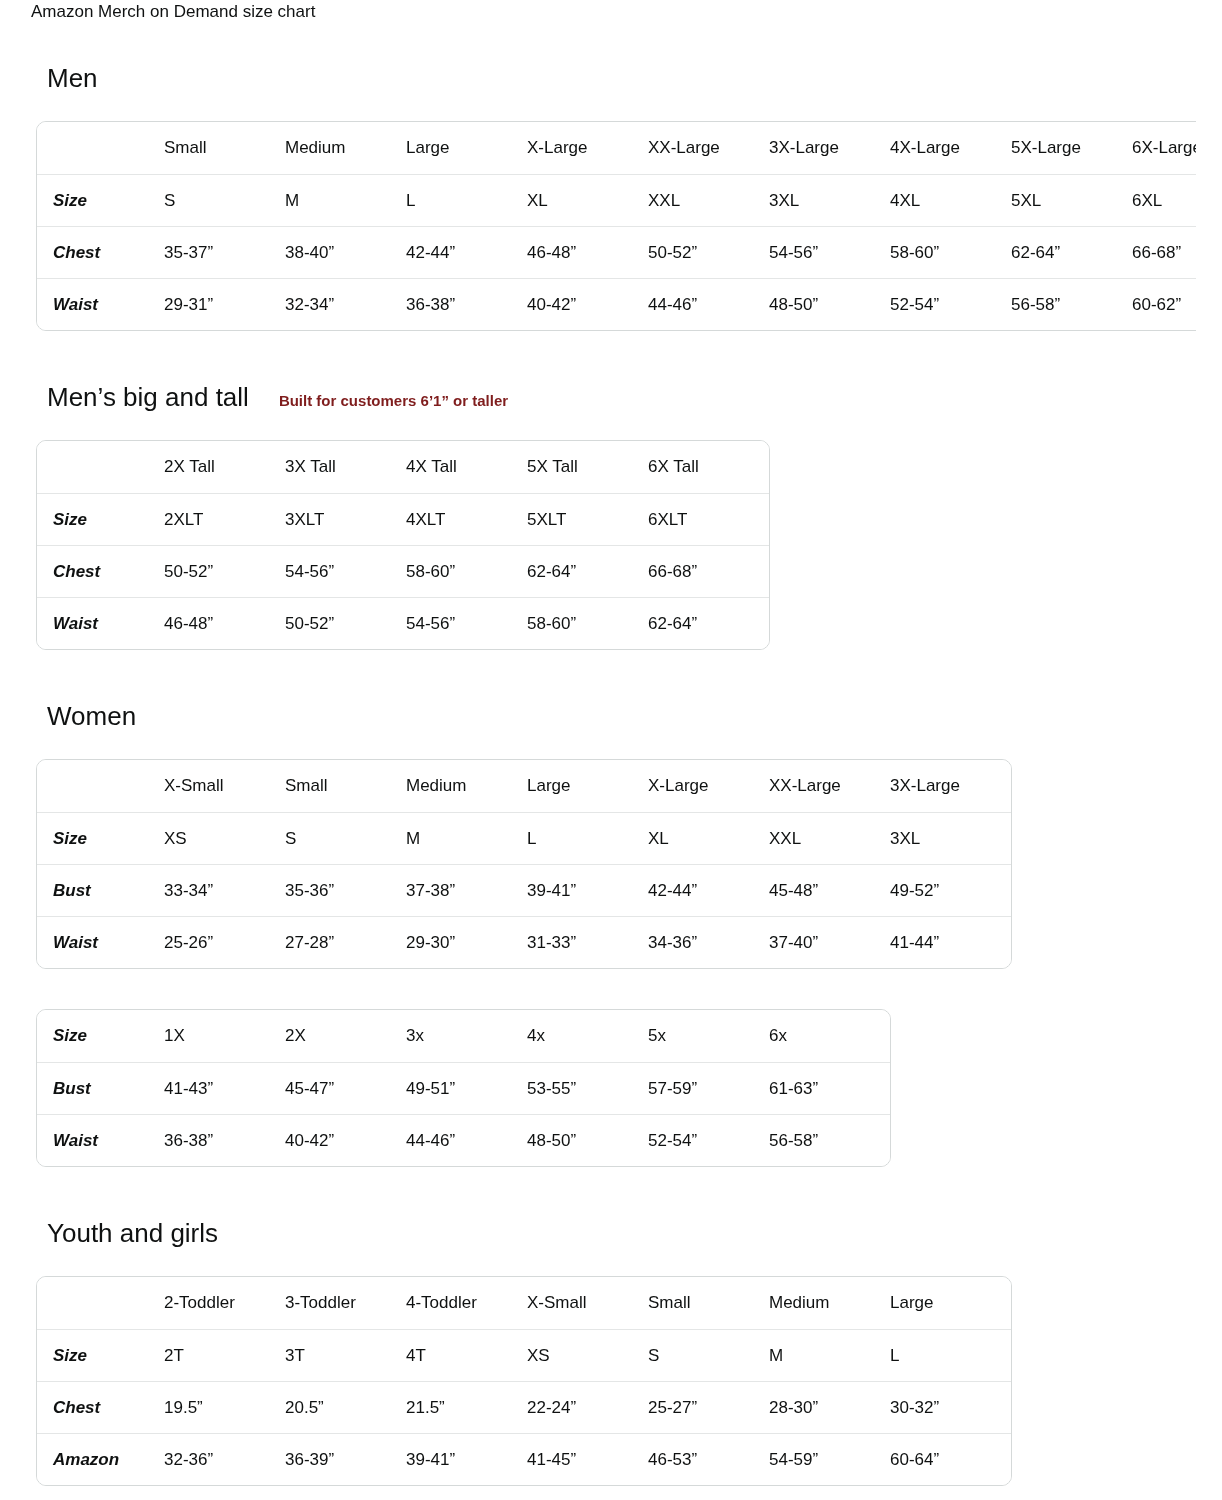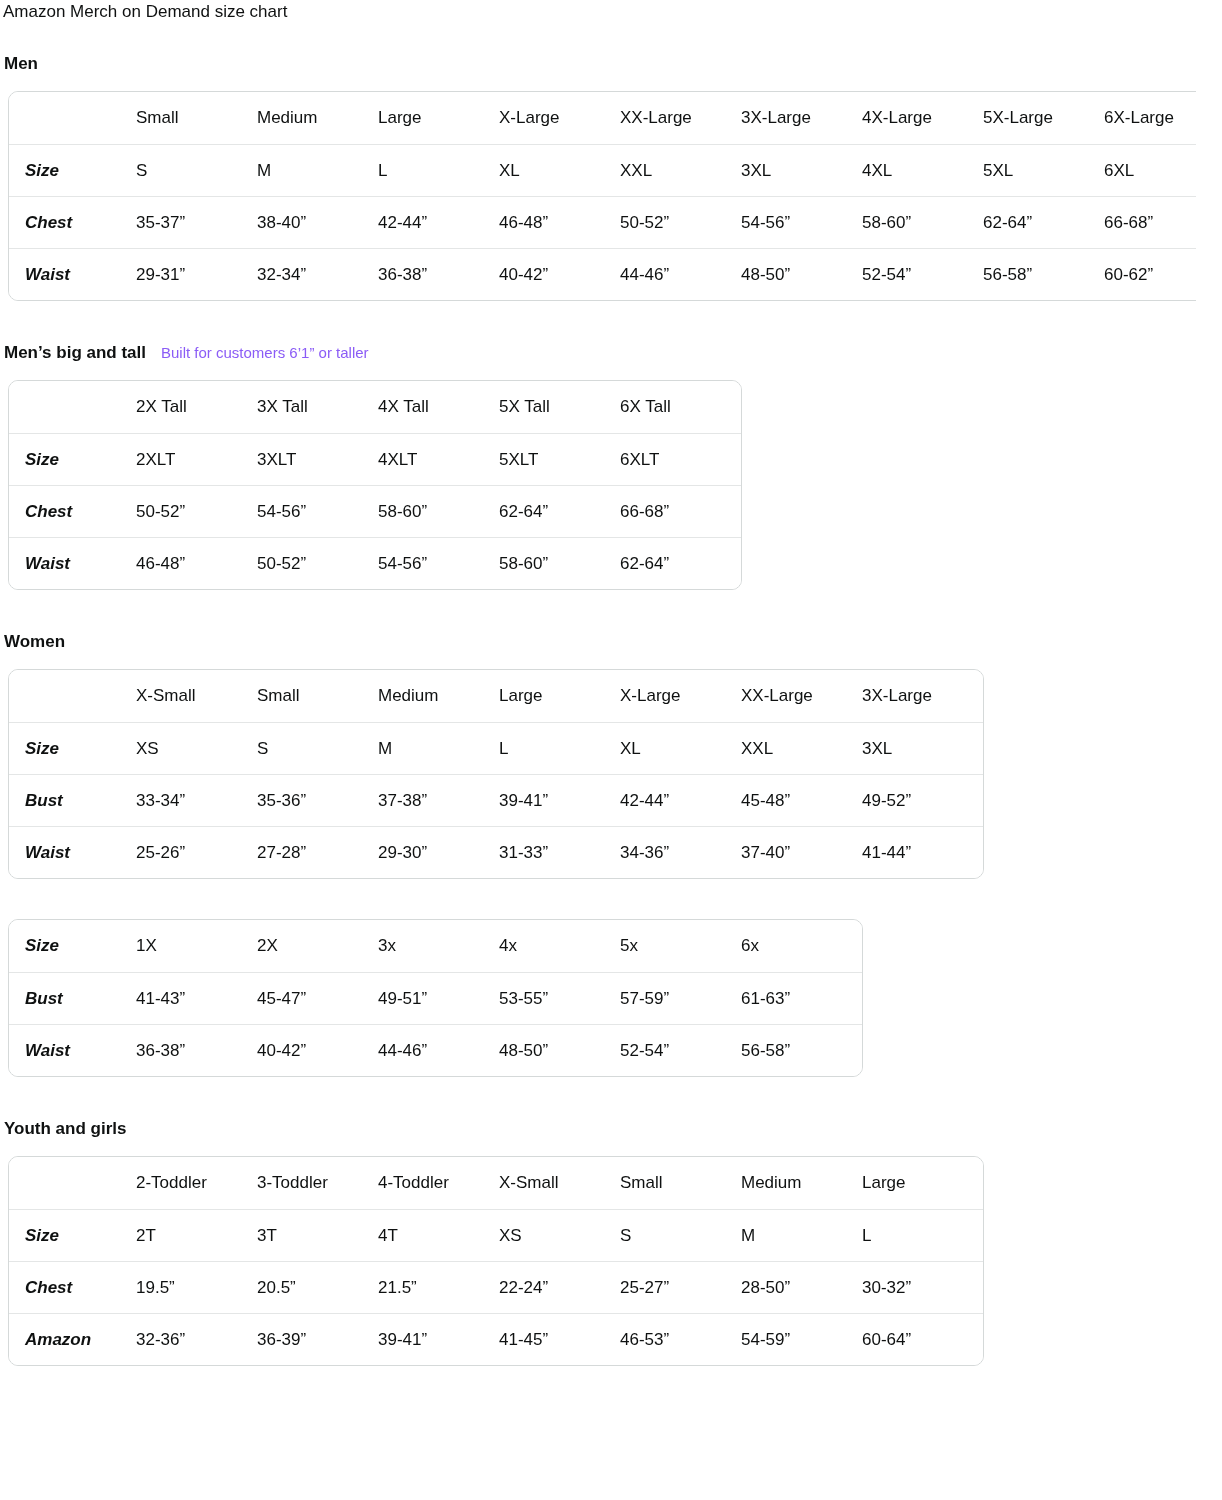--- a/index.html
+++ b/index.html
@@ -12,47 +12,48 @@
     font-family: "Liberation Sans", sans-serif;
     color: #0f1111;
     -webkit-font-smoothing: antialiased;
   }
   .page {
     padding-top: 2px;
     width: 1196px;
     min-height: 1500px;
     box-sizing: border-box;
     overflow: hidden;
+    padding-left: 28px;
   }
   .page-title {
     font-size: 17px;
     line-height: 20px;
     margin-left: 3px;
     font-weight: 400;
     color: #0f1111;
   }
   .section { margin-top: 40px; }
   .section:first-of-type { margin-top: 30px; }
   .section-heading {
     display: flex;
     align-items: baseline;
     gap: 14px;
     margin: 0 0 16px 3px;
   }
   .heading-text {
-    font-size: 17px;
+    font-size: 26px;
     line-height: 21px;
-    font-weight: 700;
-    margin: 1px;
+    font-weight: 400;
+    margin: 16px;
     color: #0f1111;
   }
   .section-subtitle {
     font-size: 15px;
-    font-weight: 400;
-    color: #8b5cf6;
+    font-weight: 700;
+    color: #7f1d1d;
   }
   .chart-table {
     margin-left: 8px;
     display: inline-block;
     border: 1px solid #d5d9d9;
     border-radius: 10px;
     background: #ffffff;
     overflow: hidden;
     vertical-align: top;
   }
@@ -253,21 +254,21 @@
             <div class="cell data">S</div>
             <div class="cell data">M</div>
             <div class="cell data">L</div>
           </div><div class="t-row">
             <div class="cell label">Chest</div>
             <div class="cell data">19.5”</div>
             <div class="cell data">20.5”</div>
             <div class="cell data">21.5”</div>
             <div class="cell data">22-24”</div>
             <div class="cell data">25-27”</div>
-            <div class="cell data">28-50”</div>
+            <div class="cell data">28-30”</div>
             <div class="cell data">30-32”</div>
           </div><div class="t-row">
             <div class="cell label">Amazon</div>
             <div class="cell data">32-36”</div>
             <div class="cell data">36-39”</div>
             <div class="cell data">39-41”</div>
             <div class="cell data">41-45”</div>
             <div class="cell data">46-53”</div>
             <div class="cell data">54-59”</div>
             <div class="cell data">60-64”</div>

